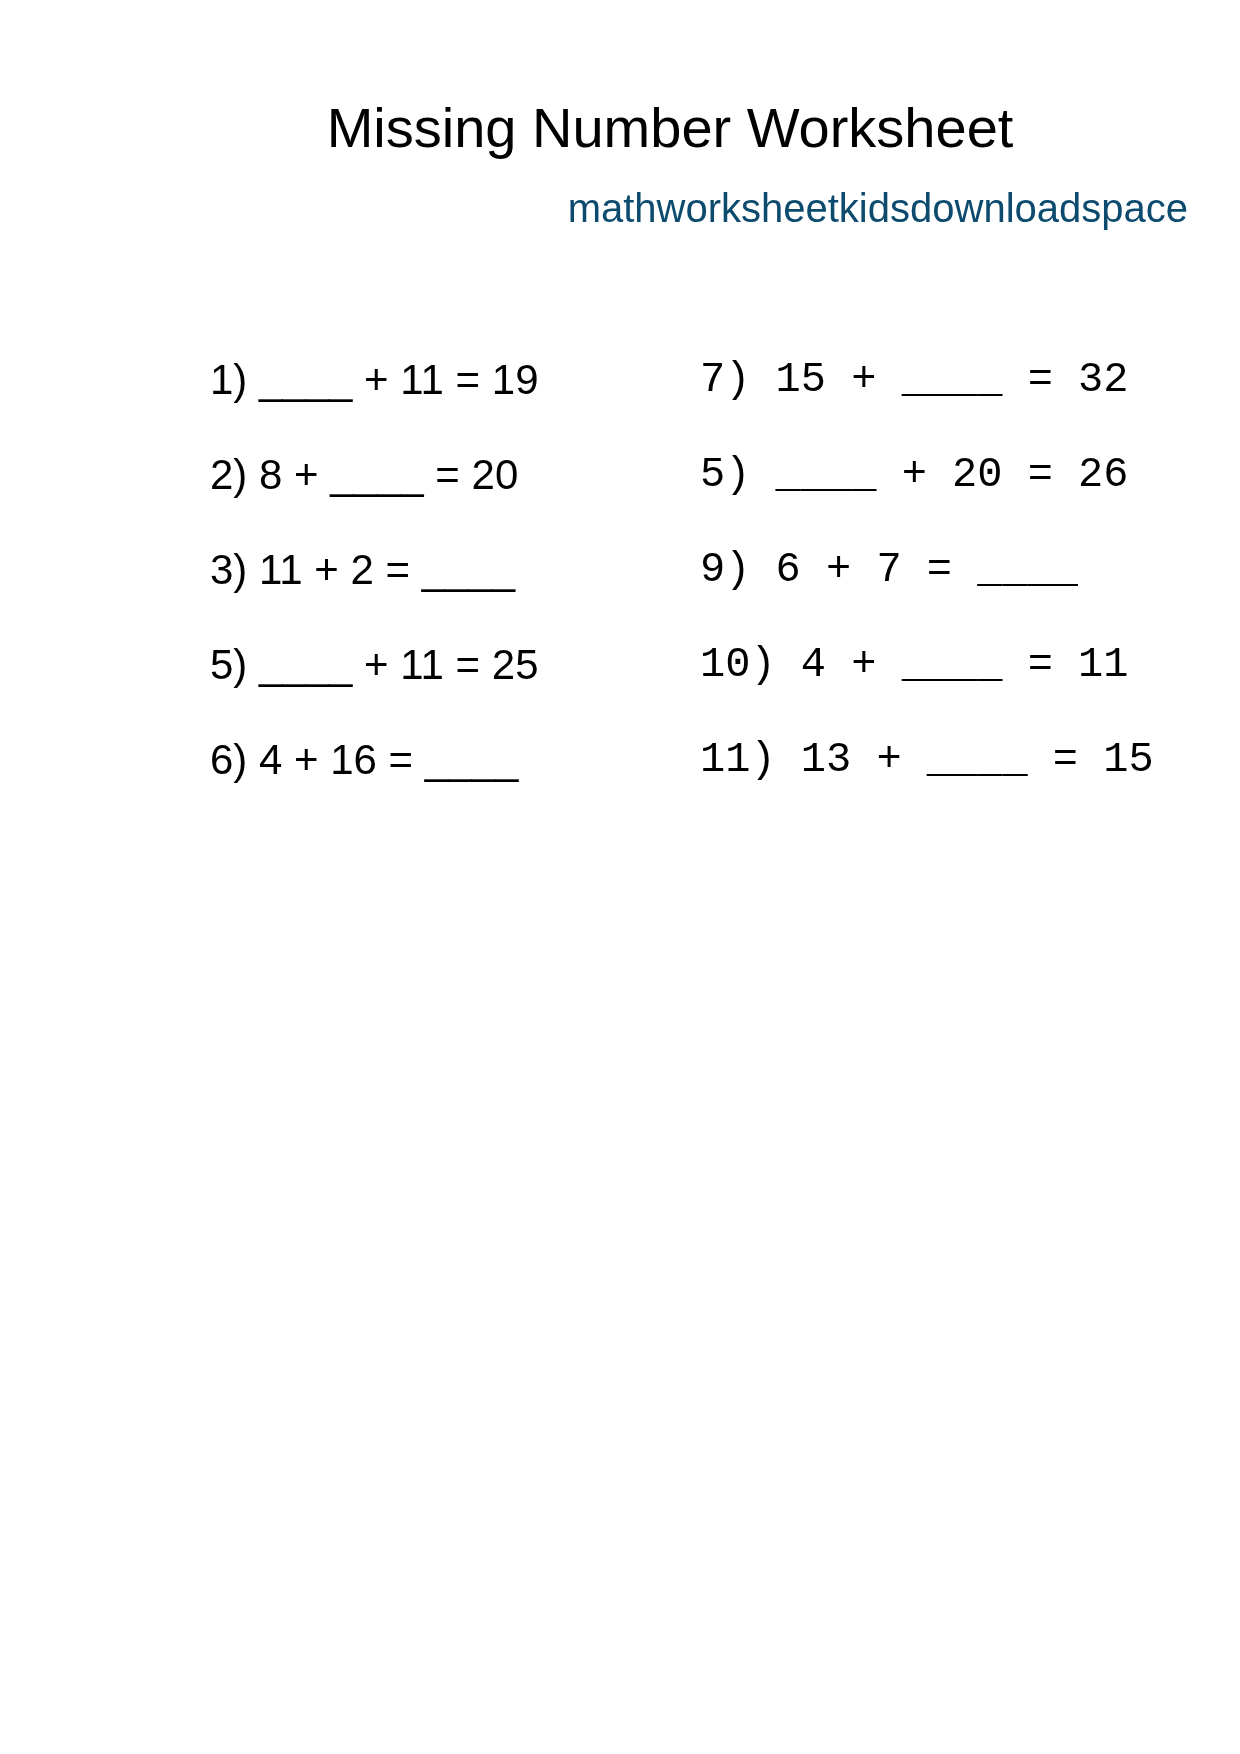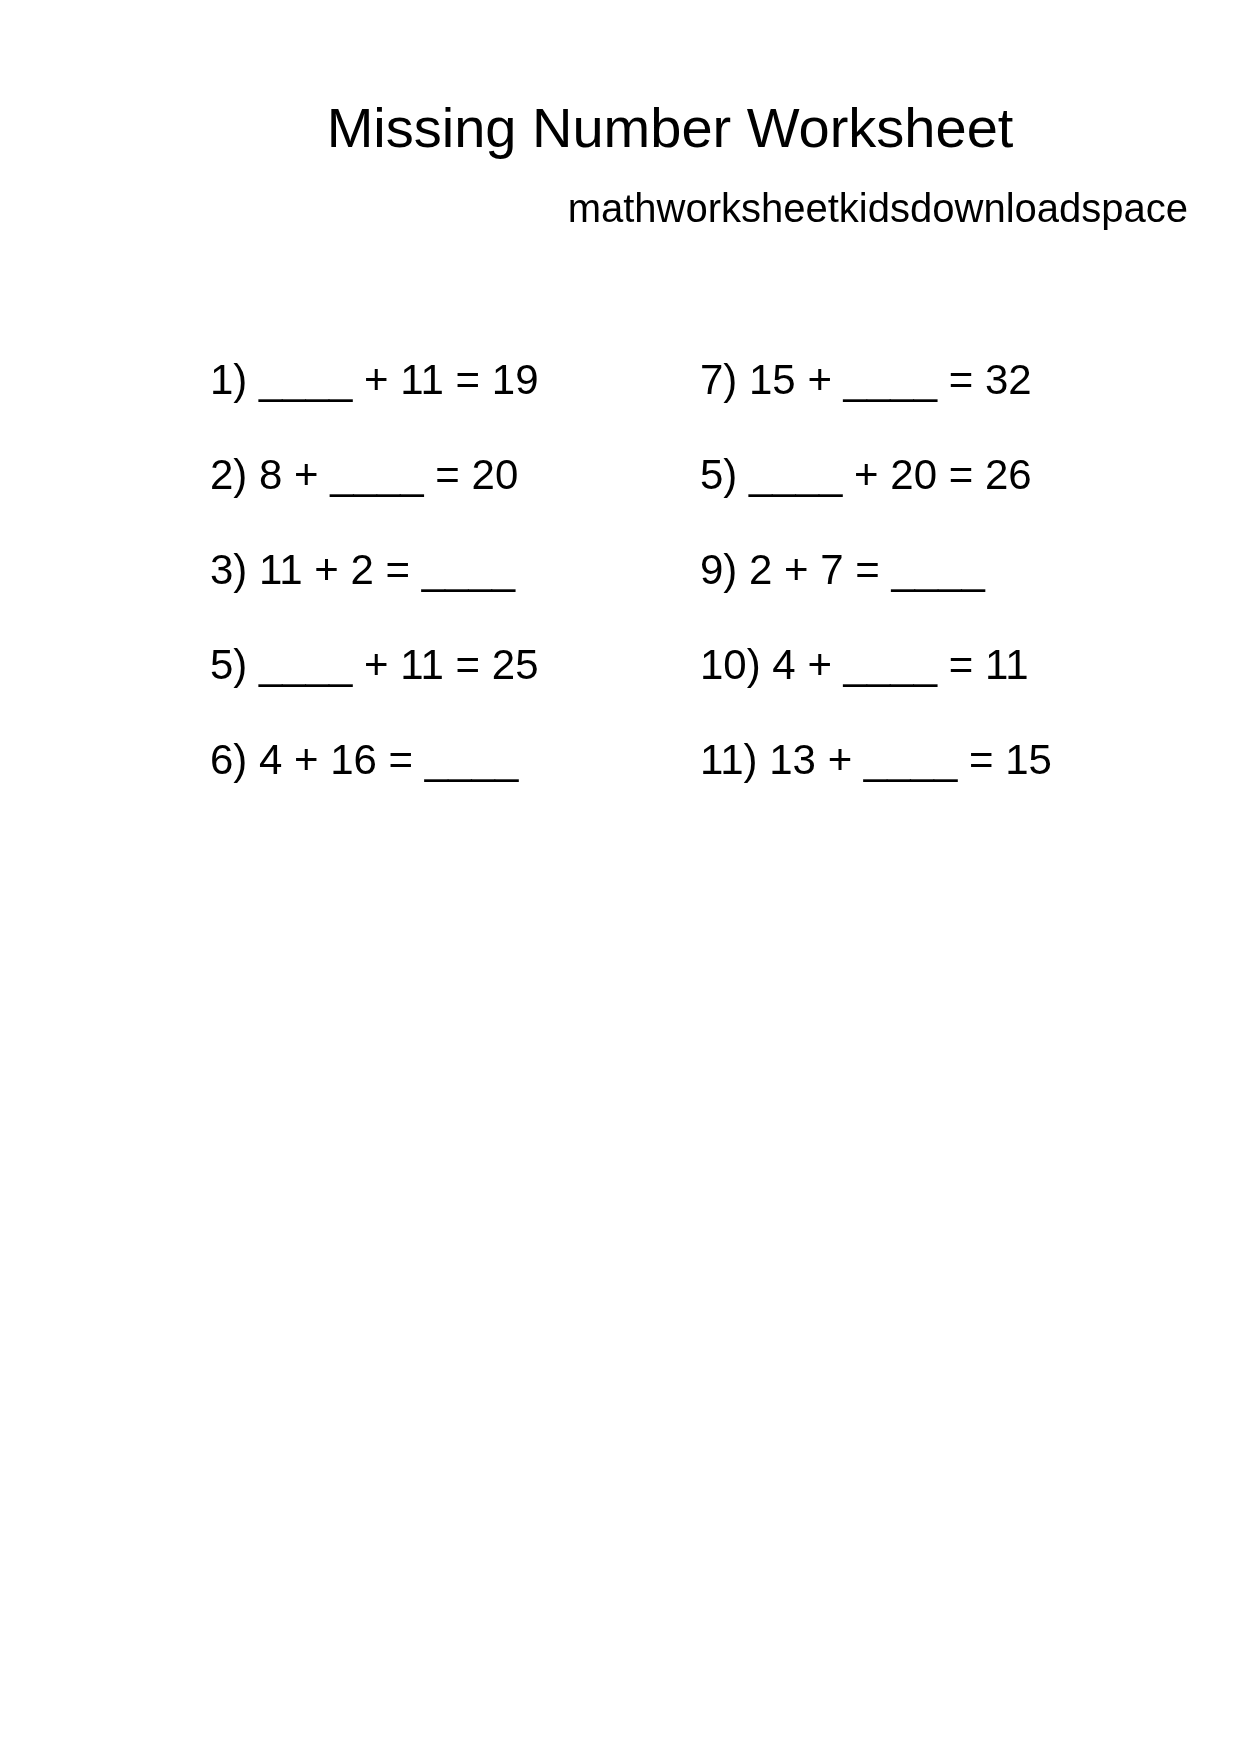--- a/index.html
+++ b/index.html
@@ -26,28 +26,28 @@
       color: #000000;
       padding-left: 100px;
       box-sizing: border-box;
     }
     .subtitle {
       position: absolute;
       right: 52px;
       top: 184px;
       font-size: 40px;
       line-height: 48px;
-      color: #000000;
+      color: #0c4a6e;
     }
     .column {
       position: absolute;
       top: 350px;
     }
     .col-left { left: 210px; }
-    .col-right { left: 700px; }
+    .col-right { left: 700px; font-family: Liberation Mono, monospace; }
     .problem {
       height: 95px;
       font-size: 42px;
       line-height: 60px;
       white-space: pre;
       color: #000000;
     }
   </style>
 </head>
 <body>
@@ -60,17 +60,17 @@
     <div class="problem">1) ____ + 11 = 19</div>
     <div class="problem">2) 8 + ____ = 20</div>
     <div class="problem">3) 11 + 2 = ____</div>
     <div class="problem">5) ____ + 11 = 25</div>
     <div class="problem">6) 4 + 16 = ____</div>
   </div>
 
   <div class="column col-right">
     <div class="problem">7) 15 + ____ = 32</div>
     <div class="problem">5) ____ + 20 = 26</div>
-    <div class="problem">9) 2 + 7 = ____</div>
+    <div class="problem">9) 6 + 7 = ____</div>
     <div class="problem">10) 4 + ____ = 11</div>
     <div class="problem">11) 13 + ____ = 15</div>
   </div>
 </div>
 
 </body></html>

